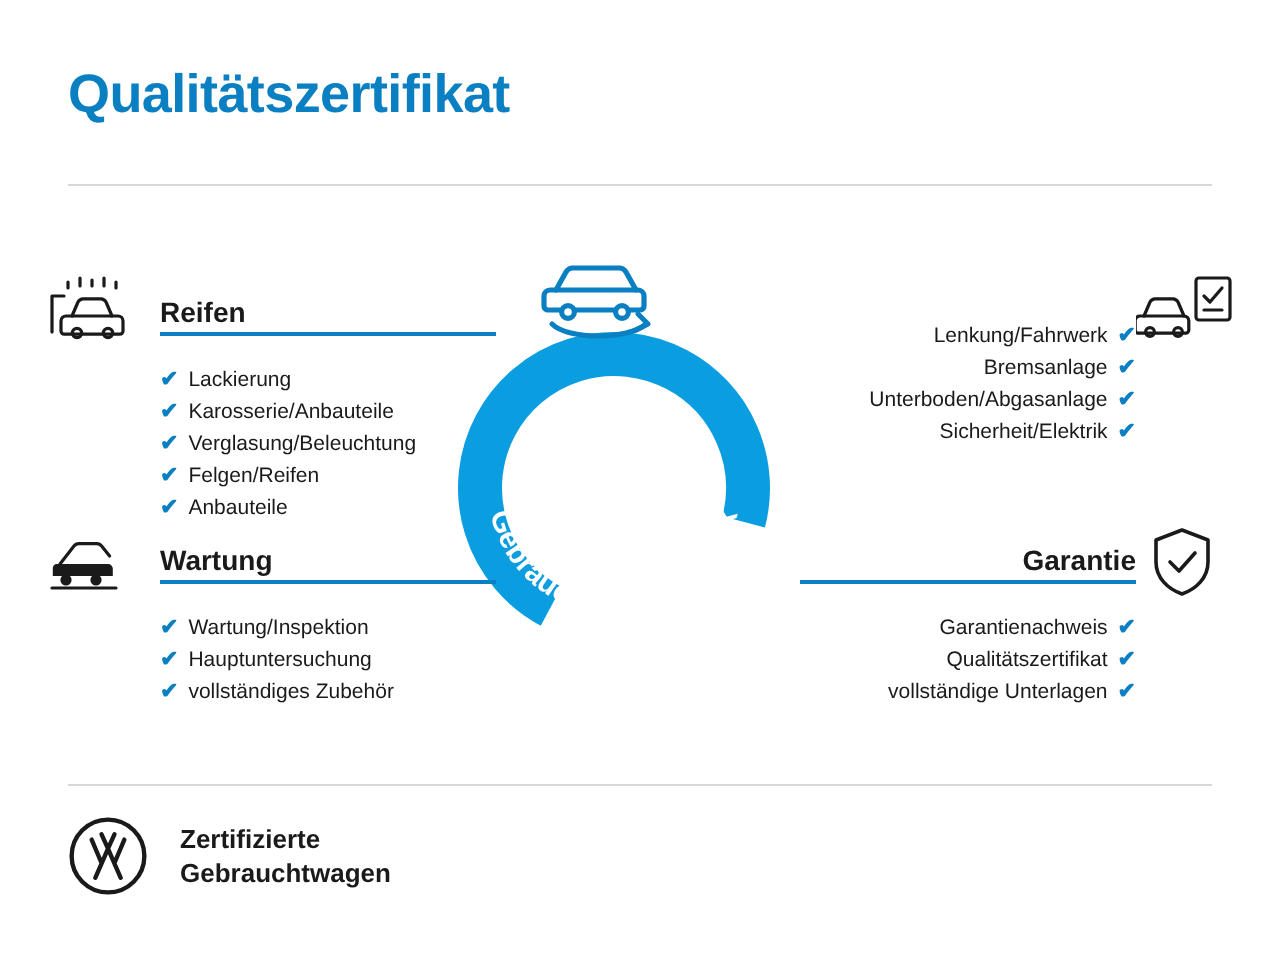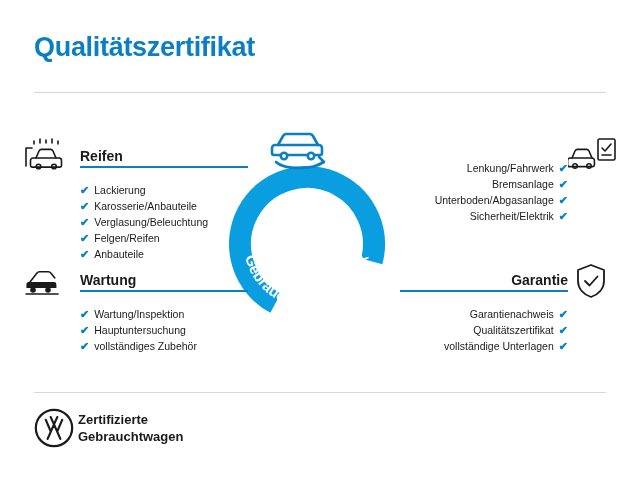--- a/index.html
+++ b/index.html
@@ -153,21 +153,21 @@
     top: 408px;
     display: flex;
     align-items: center;
   }
   .vw-logo {
     width: 40px;
     height: 40px;
     flex: 0 0 40px;
   }
   .footer-text {
-    margin-left: 4px;
+    margin-left: 16px;
     font-size: 13px;
     font-weight: bold;
     line-height: 17px;
     color: #1a1a1a;
   }
 </style>
 </head>
 <body>
 
 <div class="page">

